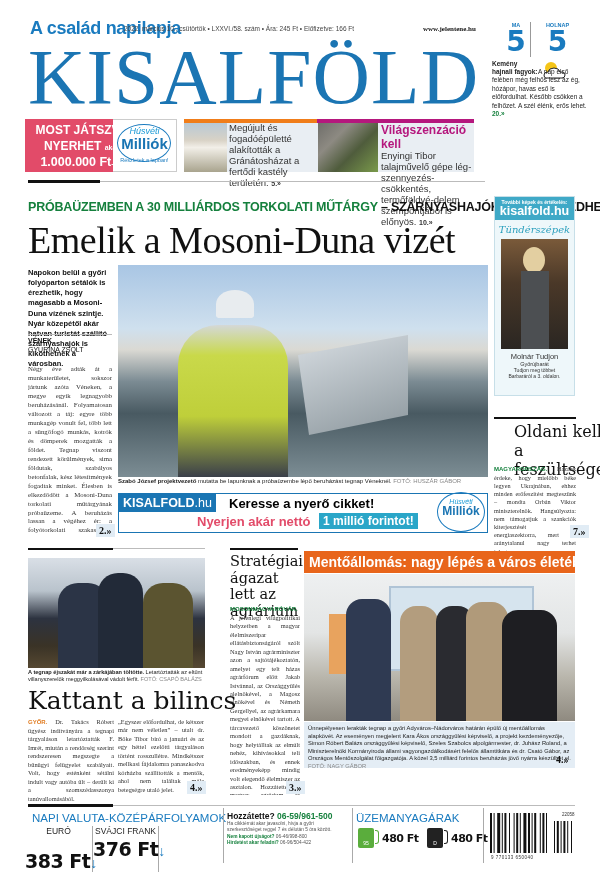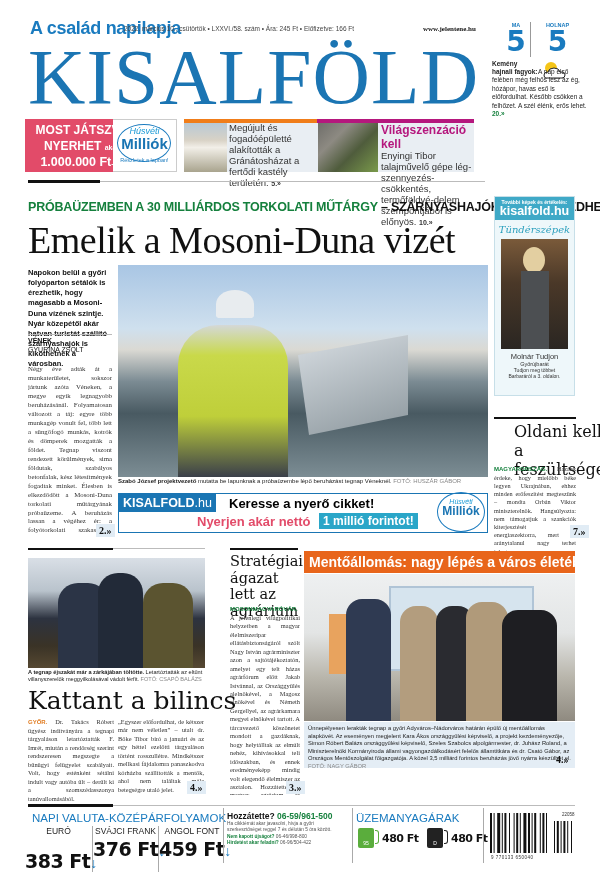--- a/index.html
+++ b/index.html
@@ -172,24 +172,20 @@
 <div class="abs sec-title cond" style="left:32px;top:812px">NAPI VALUTA-KÖZÉPÁRFOLYAMOK</div>
 <div class="abs" style="left:25px;top:826px;width:195px;display:flex">
   <div style="width:68px;border-right:1px solid #aaa">
     <div class="currency-label">EURÓ</div>
     <div style="text-align:right;white-space:nowrap;margin-top:14px"><span class="currency-val">383 Ft</span><span class="arrow">↓</span></div>
   </div>
   <div style="width:66px;border-right:1px solid #aaa">
     <div class="currency-label">SVÁJCI FRANK</div>
     <div style="text-align:center;white-space:nowrap;margin-top:2px"><span class="currency-val">376 Ft</span><span class="arrow">↓</span></div>
   </div>
-  <div style="width:66px">
-    <div class="currency-label">ANGOL FONT</div>
-    <div style="text-align:center;white-space:nowrap;margin-top:2px"><span class="currency-val">459 Ft</span><span class="arrow">↓</span></div>
-  </div>
 </div>
 
 <div class="abs" style="left:223px;top:808px;width:1px;height:55px;background:#aaa"></div>
 <div class="abs" style="left:227px;top:811px;width:128px">
   <div style="font-weight:bold;font-size:8.5px;white-space:nowrap"><span>Hozzátette?</span> <span class="blue">06-59/961-500</span></div>
   <div style="font-size:4.8px;color:#555;line-height:1.35;width:108px">Ha cikktémát akar javasolni, hívja a győri szerkesztőséget reggel 7 és délután 5 óra között.</div>
   <div style="font-size:4.8px;color:#555;line-height:1.35"><b class="blue">Nem kapott újságot?</b> <span>06-46/998-800</span></div>
   <div style="font-size:4.8px;color:#555;line-height:1.35"><b class="blue">Hirdetést akar feladni?</b> <span>06-96/504-422</span></div>
 </div>
 

